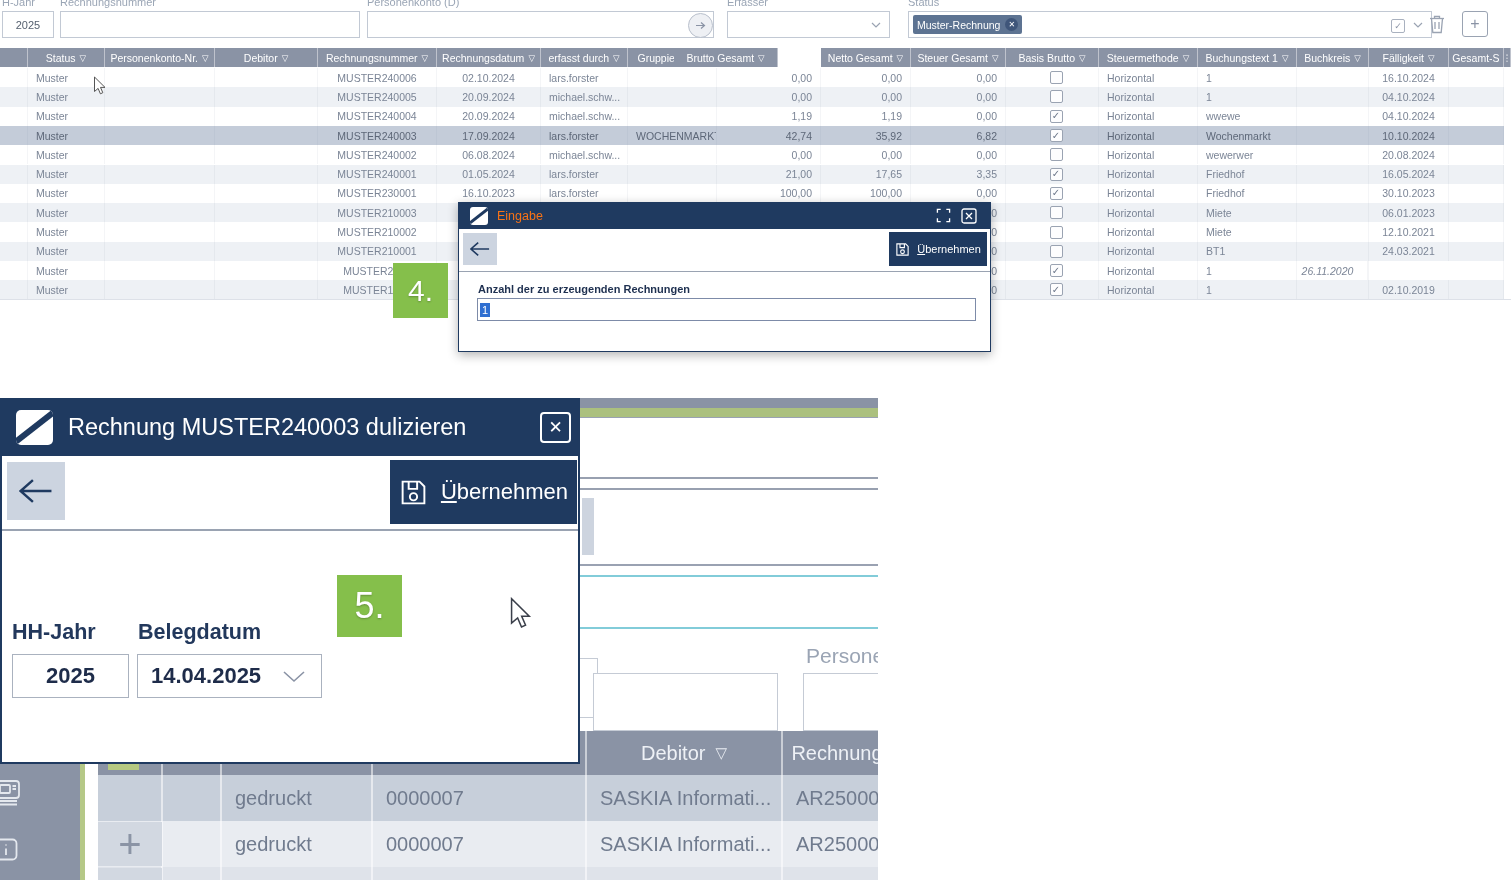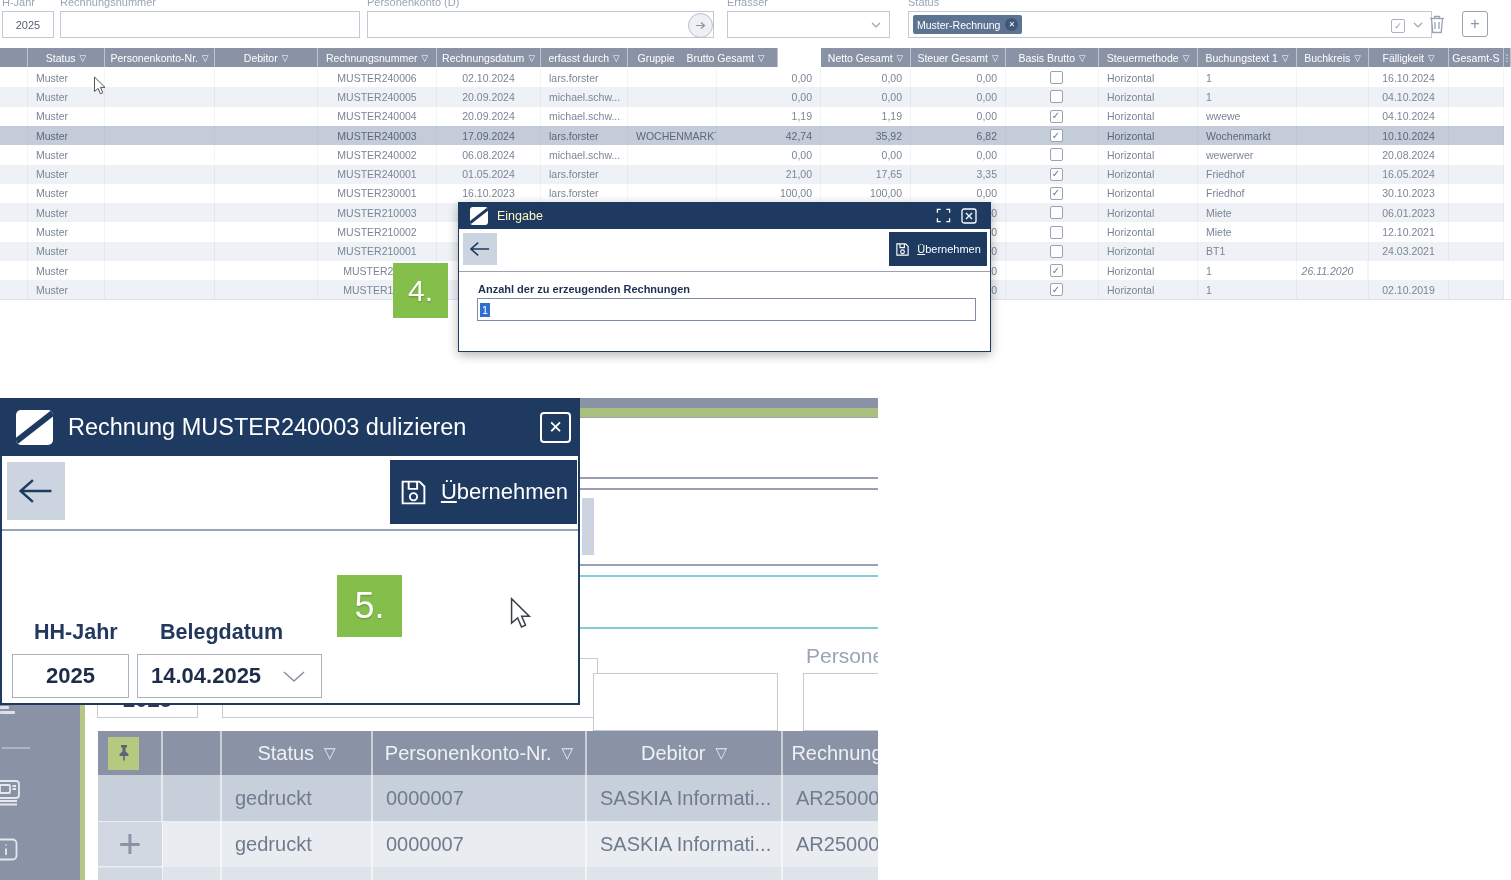--- a/index.html
+++ b/index.html
@@ -42,21 +42,21 @@
     display:flex;align-items:center;justify-content:center;box-sizing:border-box;}
   .cb.checked::after{content:"✓";font-size:10px;color:#6b7689;line-height:1;}
   #tt-bottomline{position:absolute;left:0;top:299px;width:1511px;height:1px;background:#dde1e8;}
   
   #eingabe{position:absolute;left:458px;top:202px;width:533px;height:150px;background:#fff;
     border:1px solid #1f3a60;box-shadow:0 3px 10px rgba(0,0,0,.3);box-sizing:border-box;z-index:5;}
   #eingabe .tbar{position:absolute;left:0;top:0;right:0;height:26px;background:#1f3a60;}
   .logo-sm{position:absolute;left:11px;top:4px;width:18px;height:18px;border-radius:3px;background:#fff;overflow:hidden;}
   .logo-sm::after,.logo-lg::after{content:"";position:absolute;left:-30%;top:40%;width:160%;height:16%;
     background:#1f3a60;transform:rotate(-38deg);}
-  #eingabe .ttl{position:absolute;left:38px;top:6px;font-size:12.5px;color:#fef9c3;}
+  #eingabe .ttl{position:absolute;left:38px;top:6px;font-size:12.5px;color:#f97316;}
   .win-ic{position:absolute;top:5px;width:16px;height:16px;}
   #eingabe .back{position:absolute;left:4px;top:30px;width:34px;height:32px;background:#ccd4e0;
     display:flex;align-items:center;justify-content:center;}
   #eingabe .save{position:absolute;left:430px;top:29px;width:98px;height:34px;background:#1f3a60;color:#fff;
     display:flex;align-items:center;justify-content:center;gap:7px;font-size:11px;}
   .usc{text-decoration:underline;}
   #eingabe .sep{position:absolute;left:0;top:68px;right:0;height:1px;background:#9aa3b2;}
   #eingabe .lbl{position:absolute;left:19px;top:80px;font-size:11px;font-weight:bold;color:#1e3050;}
   #eingabe .inp{position:absolute;left:18px;top:95px;width:499px;height:23px;border:1px solid #7d8ba8;
     background:#fff;box-sizing:border-box;font-size:11px;display:flex;align-items:center;padding-left:2px;}
@@ -88,34 +88,34 @@
   .bt-row.r1{background:#e9ecf1;}
   .bt-row.r2{background:#dfe3ea;}
   .bt-cell{position:absolute;top:0;height:46px;font-size:20px;color:#707b8e;display:flex;align-items:center;
     padding-left:13px;box-sizing:border-box;border-right:2px solid rgba(255,255,255,.55);overflow:hidden;white-space:nowrap;}
   .pinbox{position:absolute;left:10px;top:6px;width:31px;height:33px;background:#b6c981;
     display:flex;align-items:center;justify-content:center;}
   .pluscell{position:absolute;left:0;top:1px;bottom:1px;width:64px;background:#d2d8e1;
     display:flex;align-items:center;justify-content:center;color:#8b94a5;font-size:40px;font-weight:200;}
   .bt-funnel{font-size:15px;opacity:.95;}
   
-  #dup{position:absolute;left:0;top:0;width:580px;height:307px;background:#fff;border:2.5px solid #1f3a60;
+  #dup{position:absolute;left:0;top:0;width:580px;height:366px;background:#fff;border:2.5px solid #1f3a60;
     box-sizing:border-box;z-index:5;}
   #dup .tbar{position:absolute;left:0;top:0;right:0;height:56px;background:#1f3a60;}
   .logo-lg{position:absolute;left:14px;top:10px;width:37px;height:35px;border-radius:5px;background:#fff;overflow:hidden;}
   #dup .ttl{position:absolute;left:66px;top:14px;font-size:23.5px;color:#fff;white-space:nowrap;}
   #dup .xbtn{position:absolute;left:538px;top:12px;width:31px;height:31px;border:2px solid #fff;border-radius:4px;
     color:#fff;display:flex;align-items:center;justify-content:center;font-size:17px;box-sizing:border-box;}
   #dup .back{position:absolute;left:5px;top:62px;width:58px;height:58px;background:#ccd4e0;
     display:flex;align-items:center;justify-content:center;}
   #dup .save{position:absolute;left:388px;top:60px;width:187px;height:64px;background:#1f3a60;color:#fff;
     display:flex;align-items:center;justify-content:center;gap:13px;font-size:22px;}
   #dup .sep{position:absolute;left:0;top:129px;right:0;height:1.5px;background:#9aa3b2;}
   #dup .body-text{position:absolute;left:13px;top:134px;font-size:21.5px;font-weight:bold;color:#1a2b4a;line-height:28px;}
-  #dup .flab{position:absolute;top:220px;font-size:21.5px;font-weight:bold;color:#22385c;margin-left:22px;}
+  #dup .flab{position:absolute;top:220px;font-size:21.5px;font-weight:bold;color:#22385c;}
   #dup .fbox{position:absolute;top:254px;height:44px;border:1.5px solid #aab2bf;background:#fff;box-sizing:border-box;
     display:flex;align-items:center;font-size:22px;font-weight:bold;color:#1e2c4a;}
 </style>
 </head>
 <body>
 
 <div id="canvas">
 
   <div class="flabel" style="left:2px">H-Jahr</div>
   <div class="ffield center" style="left:2px;width:52px">

